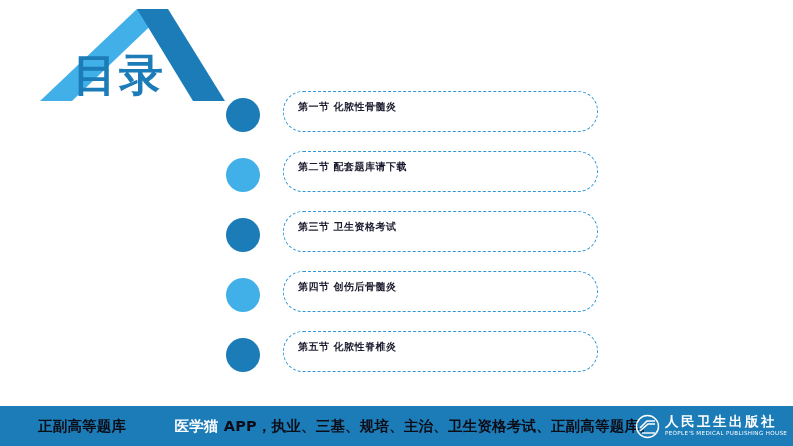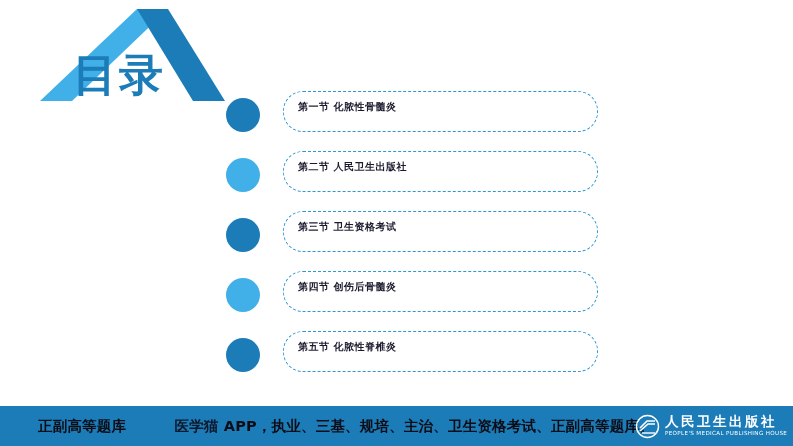--- a/index.html
+++ b/index.html
@@ -107,21 +107,21 @@
     position: absolute;
     left: 38px;
     top: 11px;
     font-size: 14.5px;
     font-weight: bold;
     color: #0d0d17;
     white-space: nowrap;
     letter-spacing: 0.2px;
   }
   .footer-text .hl {
-    color: #0f172a;
+    color: #ffffff;
     padding-left: 43px;
   }
   .publisher {
     position: absolute;
     right: 8px;
     top: 6px;
     width: 150px;
     height: 28px;
     display: flex;
     align-items: center;
@@ -174,21 +174,21 @@
 
     <div class="toc-row">
       <span class="bullet dark"></span>
       <span class="toc-box"></span>
       <span class="toc-label">第一节  化脓性骨髓炎</span>
     </div>
 
     <div class="toc-row">
       <span class="bullet light"></span>
       <span class="toc-box"></span>
-      <span class="toc-label">第二节 人民卫生出版社</span>
+      <span class="toc-label">第二节 配套题库请下载</span>
     </div>
 
     <div class="toc-row">
       <span class="bullet dark"></span>
       <span class="toc-box"></span>
       <span class="toc-label">第三节 卫生资格考试</span>
     </div>
 
     <div class="toc-row">
       <span class="bullet light"></span>

